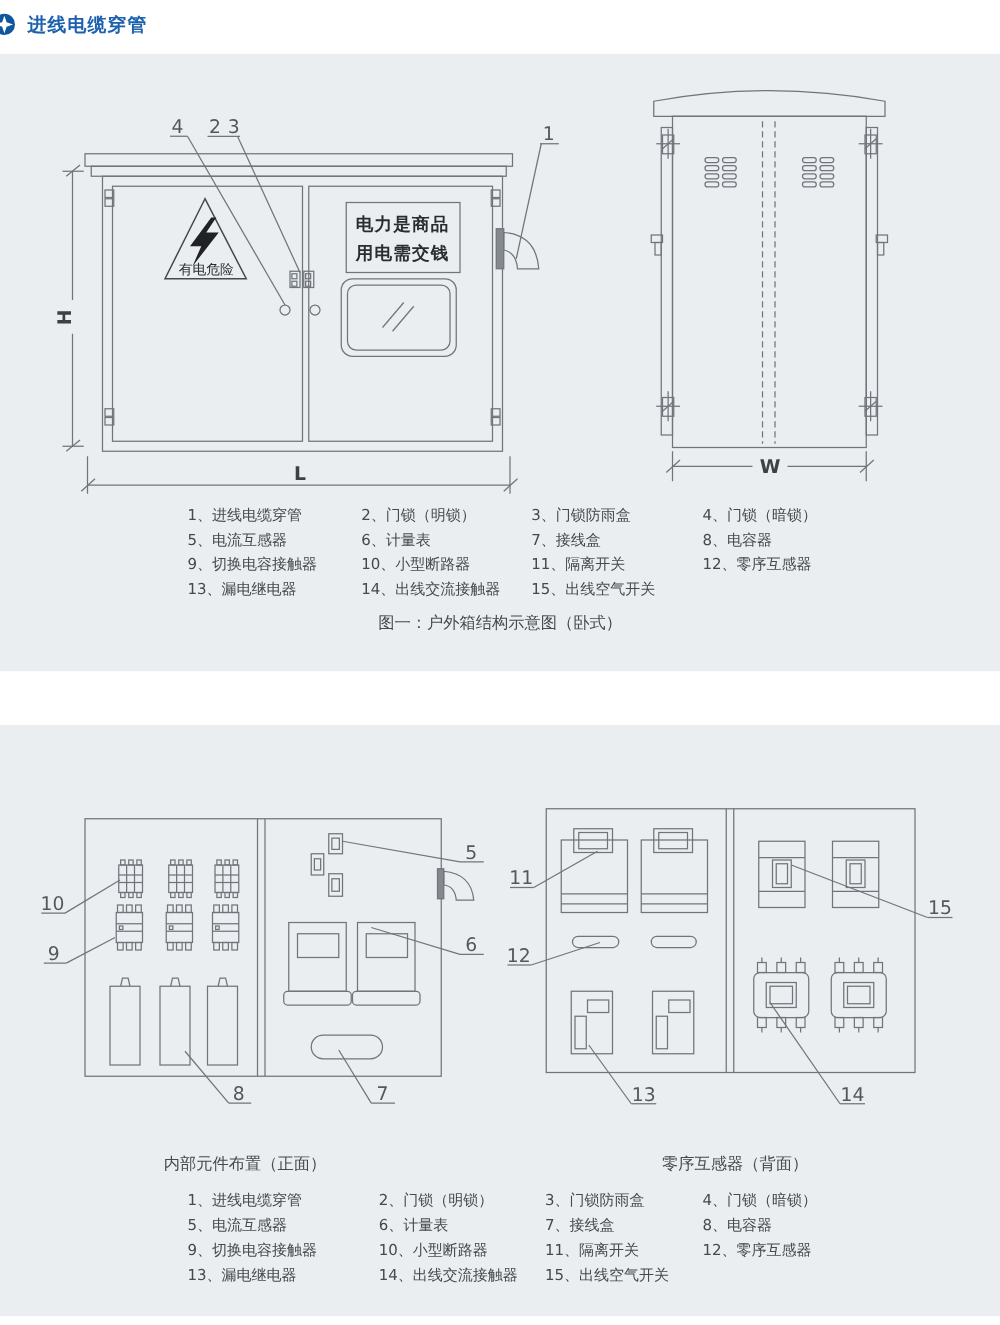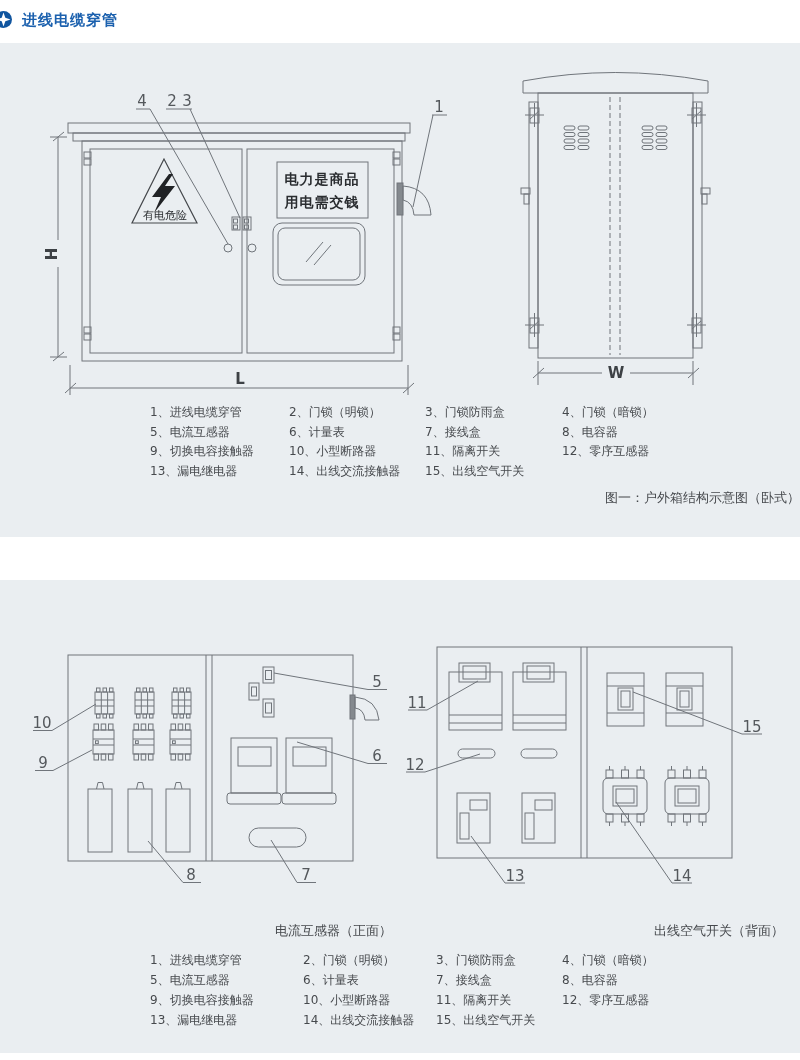--- a/index.html
+++ b/index.html
@@ -14,21 +14,21 @@
   svg.draw{position:absolute;overflow:visible}
   .ln{stroke:#70757b;fill:none;stroke-width:1}
   .lnd{stroke:#45484c;fill:none;stroke-width:1.2}
   .blk{fill:#202225;stroke:none}
   .plate{fill:#84898e;stroke:#70757b}
   .dash{stroke-dasharray:5 3}
   text.call{fill:#54585c;font-size:15px;text-anchor:middle}
   text.dim{fill:#3d4145;font-size:15px;font-weight:bold;text-anchor:middle}
   text.warn{fill:#2a2d30;font-size:11px;text-anchor:middle}
   text.sign{fill:#2a2d30;font-size:14px;font-weight:600;text-anchor:middle;letter-spacing:1px}
-  .caption{position:absolute;font-size:13px;color:#46494d;text-align:right}
+  .caption{position:absolute;font-size:13px;color:#46494d;text-align:center}
   .legend{position:absolute;display:grid;font-size:12px;color:#46494d;white-space:nowrap}
   #legend1{left:150px;top:403px;grid-template-columns:139px 136px 137px 170px;line-height:19.5px}
   #legend2{left:150px;top:950px;grid-template-columns:153px 133px 126px 170px;line-height:20px}
 </style>
 </head>
 <body>
 
 <svg class="bullet" width="19" height="19">
   <circle cx="9.5" cy="9.5" r="8.5" fill="#10559f"></circle>
   <path d="M9.5,2.5 L11.3,7.7 L16.5,9.5 L11.3,11.3 L9.5,16.5 L7.7,11.3 L2.5,9.5 L7.7,7.7 Z" fill="#fff"></path>
@@ -379,22 +379,22 @@
     <line x1="337" y1="94" x2="357" y2="94"></line>
       <line x1="337" y1="94" x2="228" y2="52"></line>
   </g>
   <text class="call" x="12" y="67.5">11</text>
   <text class="call" x="10" y="129.5">12</text>
   <text class="call" x="110" y="240.5">13</text>
   <text class="call" x="277" y="240.5">14</text>
   <text class="call" x="347" y="91.5">15</text>
 </svg>
 
-<div class="caption" style="left:0;top:922px;width:392px">电流互感器（正面）</div>
-<div class="caption" style="left:392px;top:922px;width:392px">出线空气开关（背面）</div>
+<div class="caption" style="left:0;top:922px;width:392px">内部元件布置（正面）</div>
+<div class="caption" style="left:392px;top:922px;width:392px">零序互感器（背面）</div>
 
 <div class="legend" id="legend2">
   <span>1、进线电缆穿管</span>
   <span>2、门锁（明锁）</span>
   <span>3、门锁防雨盒</span>
   <span>4、门锁（暗锁）</span>
   <span>5、电流互感器</span>
   <span>6、计量表</span>
   <span>7、接线盒</span>
   <span>8、电容器</span>

